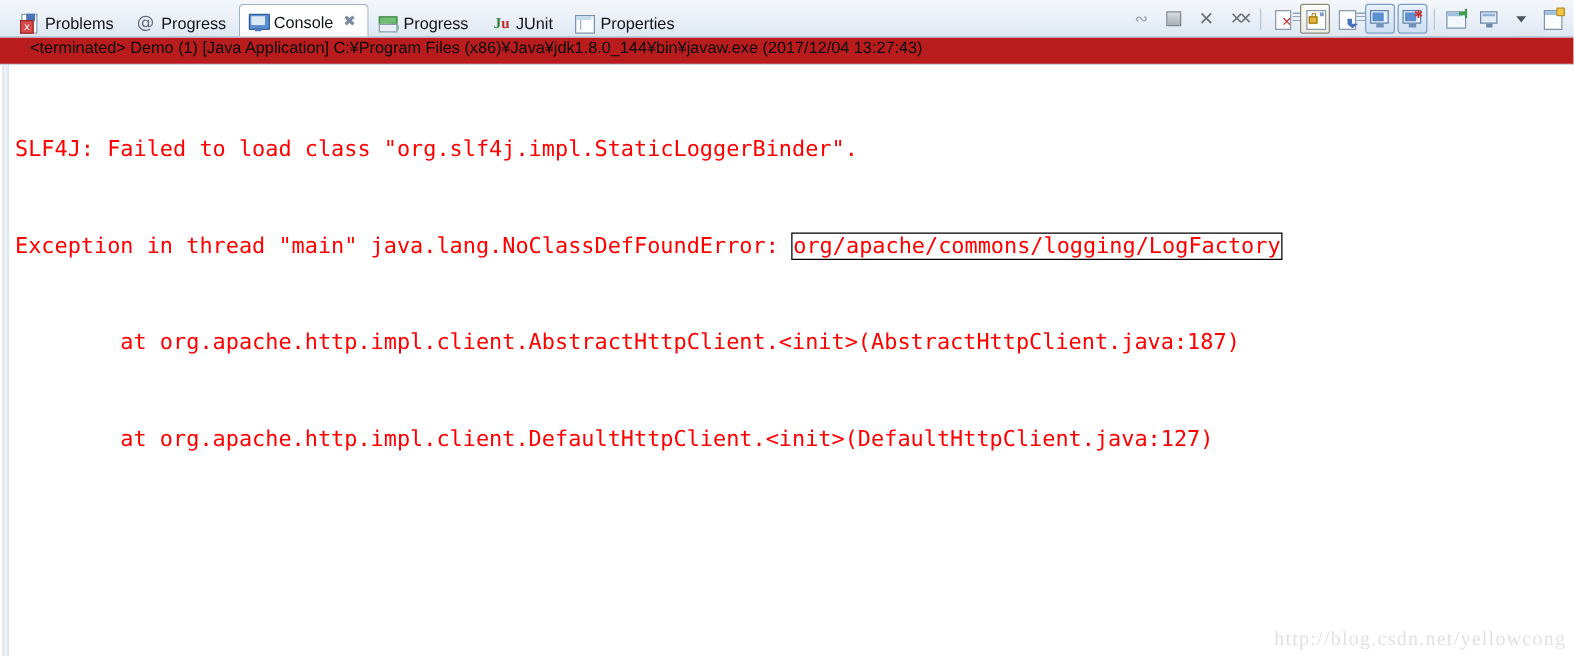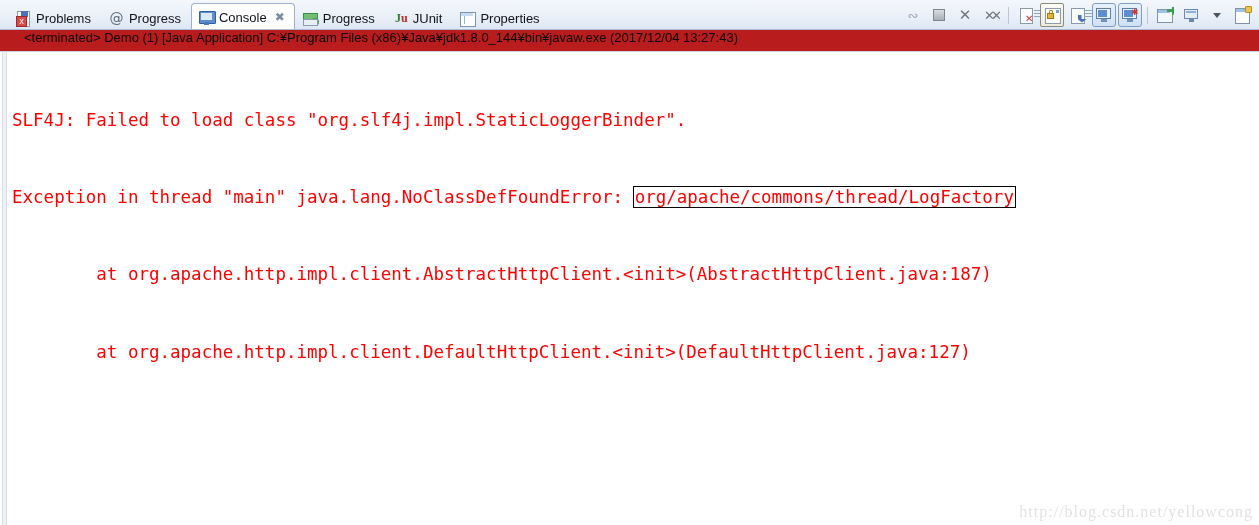--- a/index.html
+++ b/index.html
@@ -422,21 +422,21 @@
     <span>&lt;terminated&gt; Demo (1) [Java Application] C:¥Program Files (x86)¥Java¥jdk1.8.0_144¥bin¥javaw.exe (2017/12/04 13:27:43)</span>
   </div>
 
   <div class="console">
     <div class="gutter">
         <span class="track"></span>
       </div>
 
     <div class="lines">
       <div class="ln">SLF4J: Failed to load class "org.slf4j.impl.StaticLoggerBinder".</div>
-      <div class="ln"><span>Exception in thread "main" java.lang.NoClassDefFoundError: </span><span class="hlbox">org/apache/commons/thread/LogFactory</span></div>
+      <div class="ln"><span>Exception in thread "main" java.lang.NoClassDefFoundError: </span><span class="hlbox">org/apache/commons/logging/LogFactory</span></div>
       <div class="ln">        at org.apache.http.impl.client.AbstractHttpClient.&lt;init&gt;(AbstractHttpClient.java:187)</div>
       <div class="ln">        at org.apache.http.impl.client.DefaultHttpClient.&lt;init&gt;(DefaultHttpClient.java:127)</div>
       
       
       
       
       
       
       
       

